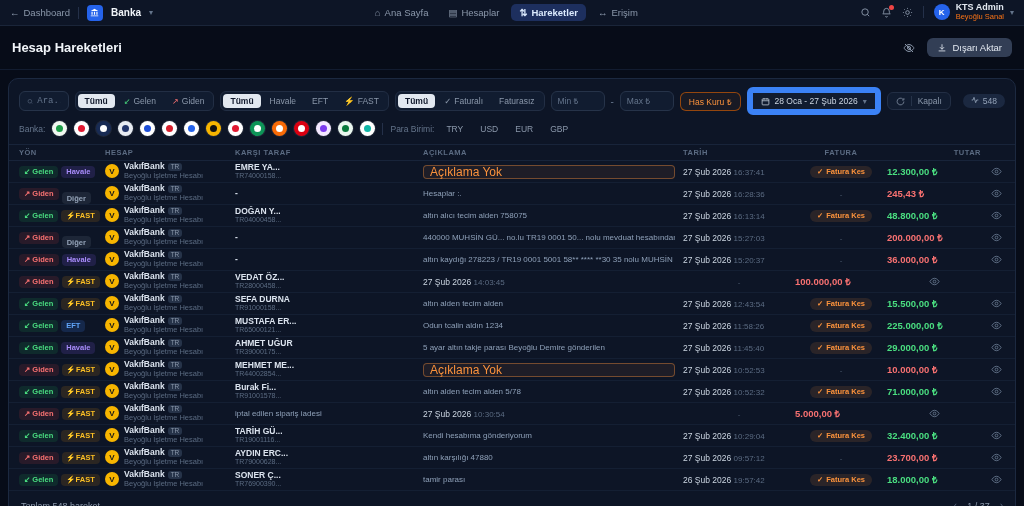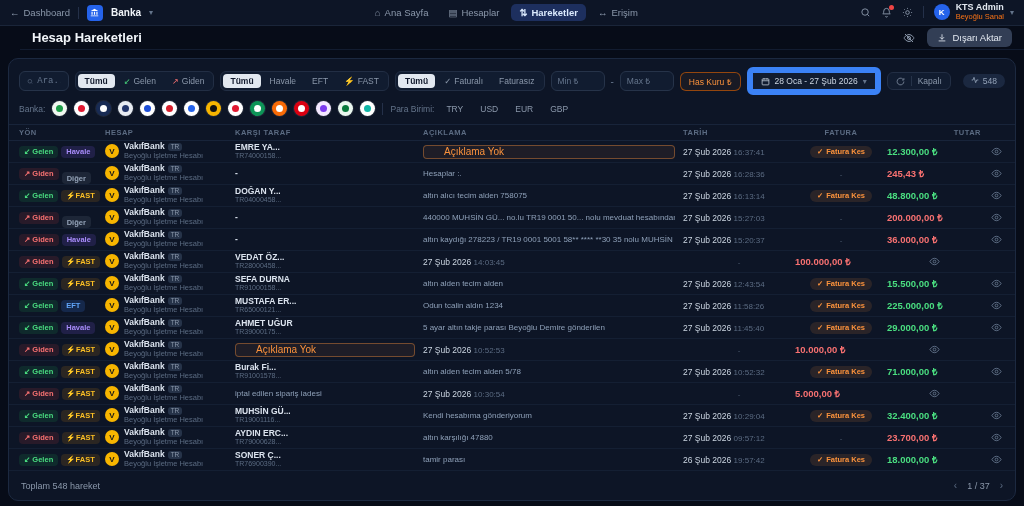--- a/index.html
+++ b/index.html
@@ -20,21 +20,21 @@
   .nav-item.active { background:#1d2f5e; color:#dbeafe; font-weight:bold; }
   .tb-right { display:flex; align-items:center; gap:10px; }
   .tb-icon { color:#8b98ab; position:relative; cursor:pointer; }
   .bell-dot { position:absolute; top:-2px; right:-2px; width:5px; height:5px; border-radius:50%; background:#ef4444; }
   .avatar { width:16px; height:16px; border-radius:50%; background:#2563eb; color:#fff; font-size:8px; font-weight:bold; display:flex; align-items:center; justify-content:center; }
   .user { display:flex; align-items:center; gap:6px; cursor:pointer; }
   .user-name { font-size:9px; font-weight:bold; color:#e2e8f0; line-height:1.1; }
   .user-role { font-size:7.5px; color:#f97316; line-height:1.1; }
 
   
-  .titlebar { height:24px; display:flex; align-items:center; padding:0 12px; border-bottom:1px solid #121c30;margin-left:20px; }
+  .titlebar { height:44px; display:flex; align-items:center; padding:0 12px; border-bottom:1px solid #121c30; }
   .page-title { font-size:13px; font-weight:bold; color:#f1f5f9; }
   .titlebar .spacer { flex:1; }
   .ghost-btn { color:#8b98ab; padding:4px; border-radius:5px; cursor:pointer; }
   .export-btn { display:flex; align-items:center; gap:5px; background:#323e55; color:#e2e8f0; font-size:9.5px; padding:4px 10px; border-radius:6px; margin-left:8px; cursor:pointer; }
 
   
   .panel { margin:8px; background:#0d1526; border:1px solid #1c2940; border-radius:10px; overflow:hidden; }
 
   .filters { padding:8px 10px 4px; display:flex; align-items:center; gap:6px; }
   .searchbox { display:flex; align-items:center; gap:4px; background:#111c30; border:1px solid #263349; border-radius:6px; height:20px; padding:0 7px; width:150px; color:#64748b; }
@@ -80,21 +80,21 @@
   .bank-logo { width:14px; height:14px; border-radius:50%; background:#f7b500; color:#181818; font-size:8px; font-weight:bold; display:flex; align-items:center; justify-content:center; flex:none; }
   .acct-lines { line-height:1.15; overflow:hidden; }
   .acct-top { display:flex; align-items:center; gap:3px; }
   .bank-name { font-size:8.5px; font-weight:bold; color:#dbe3ee; white-space:nowrap; }
   .bank-tag { font-size:6.5px; color:#8b98ab; background:#263349; border-radius:3px; padding:0 3px; }
   .acct-sub { font-size:7.5px; color:#5b6b82; white-space:nowrap; }
   .cp-name { font-size:8.5px; font-weight:bold; color:#dbe3ee; white-space:nowrap; overflow:hidden; line-height:1.2; }
   .cp-iban { font-size:7px; color:#5b6b82; line-height:1.2; }
   .desc-cell { overflow:hidden; padding-right:8px; }
   .desc-text { font-size:8px; color:#8ea0b8; white-space:nowrap; overflow:hidden; }
-  .desc-badge { display:flex; align-items:center; border:1px solid rgba(251,146,60,.4); background:rgba(251,146,60,.07); color:#fb923c; font-size:10px; border-radius:4px; height:14px; padding:0 20px; white-space:nowrap; }
+  .desc-badge { display:flex; align-items:center; border:1px solid rgba(251,146,60,.4); background:rgba(251,146,60,.07); color:#fb923c; font-size:12px; border-radius:4px; height:14px; padding:0 6px; white-space:nowrap; }
   .date-cell { font-size:8.5px; color:#cbd5e1; white-space:nowrap; }
   .time { color:#5b6b82; font-size:8px; }
   .inv-cell { text-align:center; }
   .inv-badge { display:inline-flex; align-items:center; gap:3px; background:rgba(251,146,60,.12); color:#fb923c; font-size:7.5px; font-weight:bold; border-radius:999px; padding:1.5px 7px; white-space:nowrap; }
   .inv-dash { color:#475569; font-size:8px; }
   .amt { text-align:left; font-size:9.5px; font-weight:bold; white-space:nowrap; }
   .amt-in { color:#4ade80; } .amt-out { color:#f87171; }
   .eye-cell { display:flex; justify-content:center; color:#64748b; cursor:pointer; }
 
   .tfoot { display:flex; align-items:center; padding:9px 12px; }
@@ -722,20 +722,24 @@
       <div class="acct">
         <div class="bank-logo">V</div>
         <div class="acct-lines">
           <div class="acct-top">
             <span class="bank-name">VakıfBank</span>
             <span class="bank-tag">TR</span>
           </div>
           <div class="acct-sub">Beyoğlu İşletme Hesabı</div>
         </div>
       </div>
+      <div>
+        <div class="cp-name">MEHMET ME...</div>
+        <div class="cp-iban">TR44002854...</div>
+      </div>
       <div class="desc-cell">
         <div class="desc-badge">Açıklama Yok</div>
 
       </div>
       <div class="date-cell">
         <span>27 Şub 2026</span>
         <span class="time">10:52:53</span>
       </div>
       <div class="inv-cell">
         
@@ -838,21 +842,21 @@
         <div class="bank-logo">V</div>
         <div class="acct-lines">
           <div class="acct-top">
             <span class="bank-name">VakıfBank</span>
             <span class="bank-tag">TR</span>
           </div>
           <div class="acct-sub">Beyoğlu İşletme Hesabı</div>
         </div>
       </div>
       <div>
-        <div class="cp-name">MUHSİN GÜ...</div>
+        <div class="cp-name">TARİH GÜ...</div>
         <div class="cp-iban">TR19001116...</div>
       </div>
       <div class="desc-cell">
 
         <div class="desc-text">Kendi hesabıma gönderiyorum</div>
       </div>
       <div class="date-cell">
         <span>27 Şub 2026</span>
         <span class="time">10:29:04</span>
       </div>

